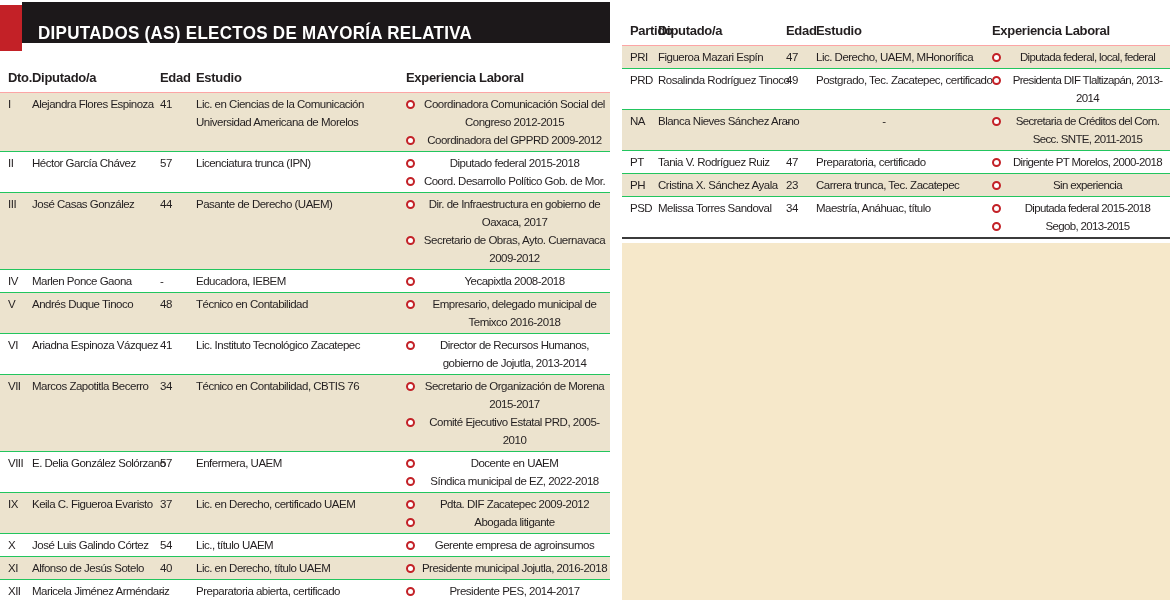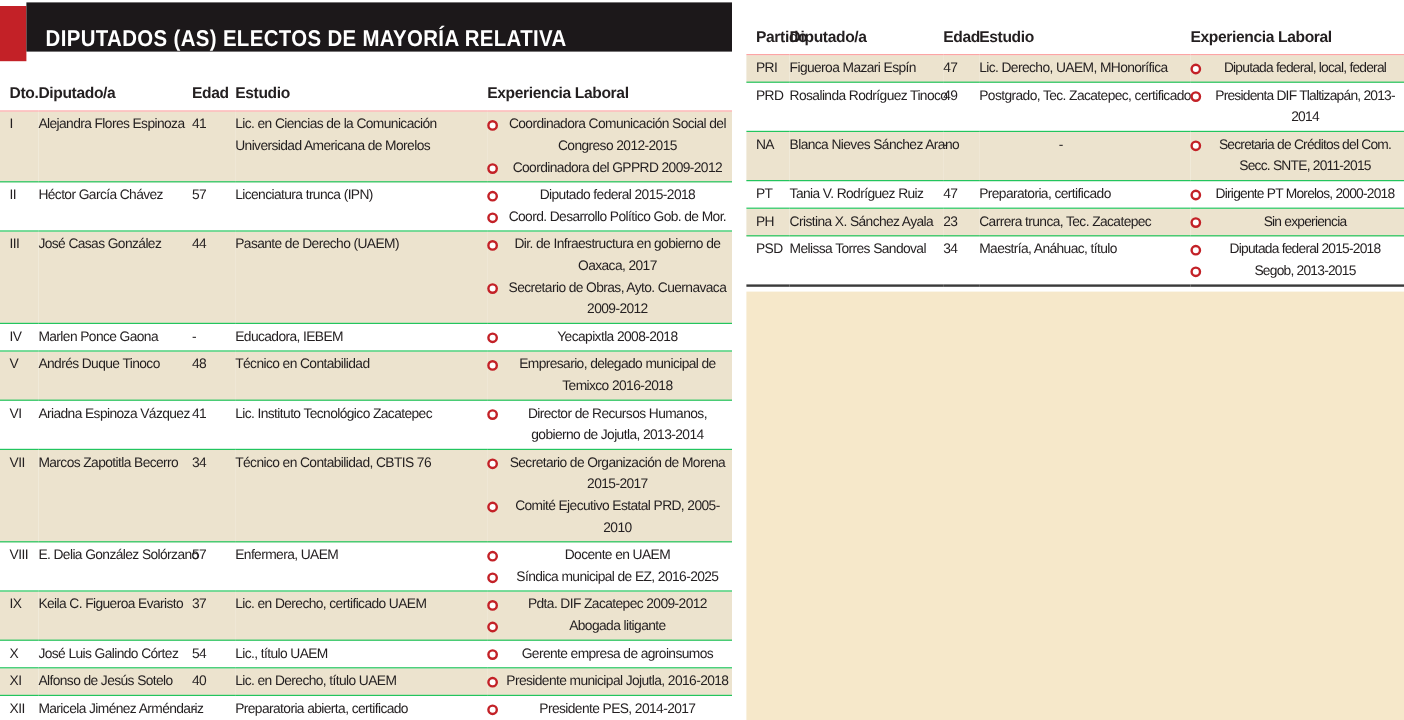--- a/index.html
+++ b/index.html
@@ -184,21 +184,21 @@
             <td class="c-name">E. Delia González Solórzano</td>
             <td class="c-age">57</td>
             <td class="c-study">Enfermera, UAEM</td>
             <td class="c-exp">
               <div class="exp-item">
                 <span class="bullet"></span>
                 <span class="exp-text">Docente en UAEM</span>
               </div>
               <div class="exp-item">
                 <span class="bullet"></span>
-                <span class="exp-text">Síndica municipal de EZ, 2016-2025</span>
+                <span class="exp-text">Síndica municipal de EZ, 2022-2018</span>
               </div>
             </td>
           </tr>
           <tr>
             <td class="c-id">IX</td>
             <td class="c-name">Keila C. Figueroa Evaristo</td>
             <td class="c-age">37</td>
             <td class="c-study">Lic. en Derecho, certificado UAEM</td>
             <td class="c-exp">
               <div class="exp-item">

